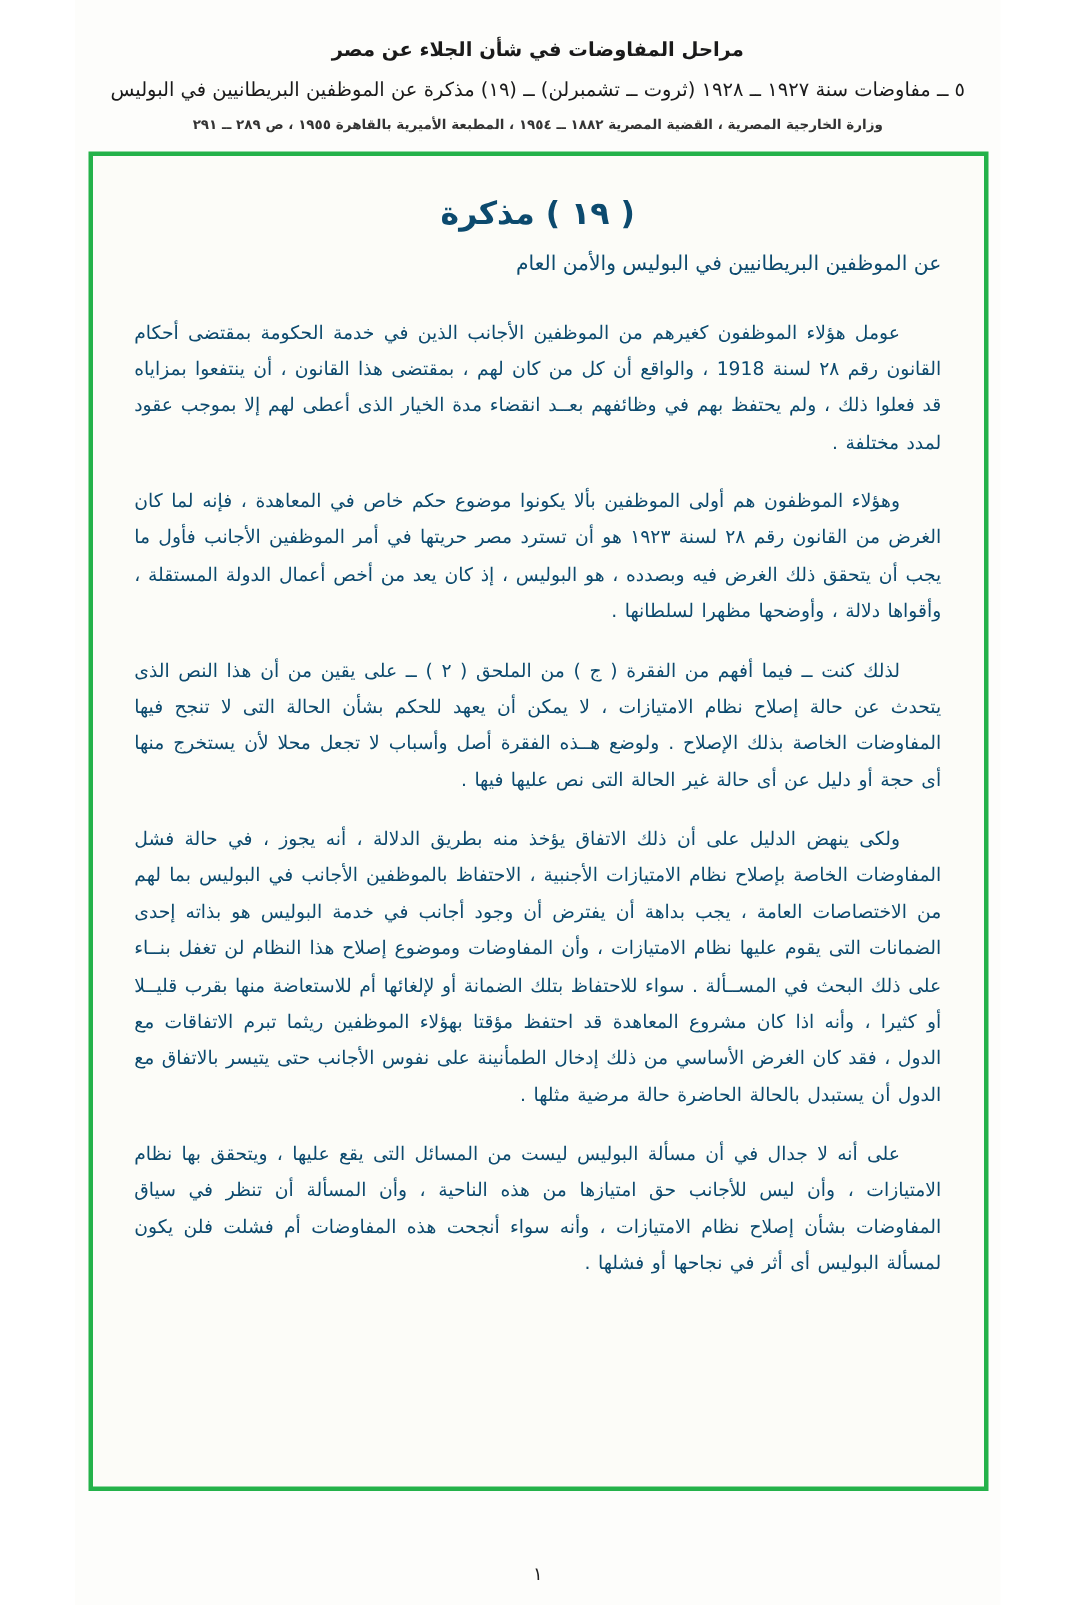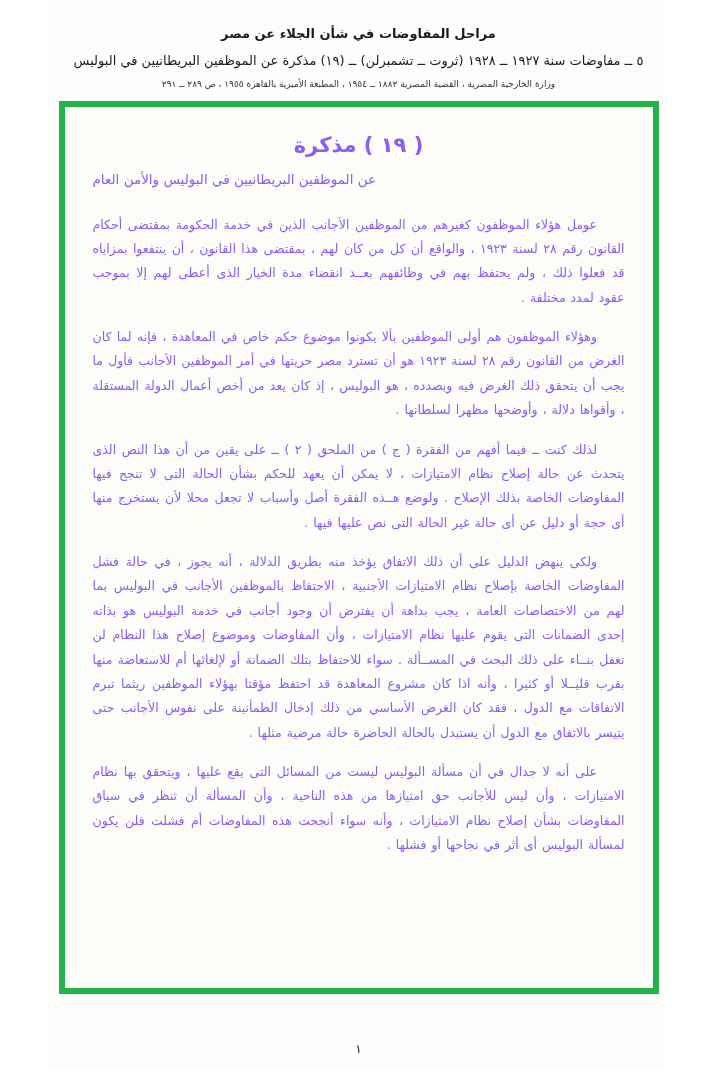--- a/index.html
+++ b/index.html
@@ -28,43 +28,43 @@
     margin: 0 0 10px 0;
   }
   .header-line-2 {
     font-size: 13px;
     font-weight: normal;
     margin: 0 14px 8px 14px;
     line-height: 1.5;
   }
   .header-line-3 {
     font-size: 9px;
-    font-weight: normal;
+    font-weight: bold;
     color: #333;
     margin: 0 14px 0 14px;
   }
   .document-frame {
     box-sizing: border-box;
     width: 600px;
     min-height: 893px;
     margin: 12px auto 0 auto;
-    border: 6px solid #737373;
+    border: 3px solid #737373;
     background: #fcfcf8;
     padding: 22px 28px 18px 28px;
-    color: #8b5cf6;
+    color: #0c4a6e;
   }
   .doc-title {
     text-align: center;
     font-size: 21px;
     font-weight: bold;
     margin: 4px 0 14px 0;
     letter-spacing: 1px;
   }
   .doc-subtitle {
-    text-align: left;
+    text-align: right;
     font-size: 13.5px;
     margin: 0 0 26px 0;
   }
   .doc-body p {
     font-size: 12.5px;
     line-height: 1.95;
     text-align: justify;
     text-align-last: right;
     margin: 0 0 15px 0;
     text-indent: 2.2em;
@@ -89,21 +89,21 @@
     <p class="header-line-1">مراحل المفاوضات في شأن الجلاء عن مصر</p>
     <p class="header-line-2">٥ ــ مفاوضات سنة ١٩٢٧ ــ ١٩٢٨ (ثروت ــ تشمبرلن) ــ (١٩) مذكرة عن الموظفين البريطانيين في البوليس</p>
     <p class="header-line-3">وزارة الخارجية المصرية ، القضية المصرية ١٨٨٢ ــ ١٩٥٤ ، المطبعة الأميرية بالقاهرة ١٩٥٥ ، ص ٢٨٩ ــ ٢٩١</p>
   </div>
 
   <div class="document-frame" style="border-color: rgb(36, 178, 74);">
     <div class="doc-title">( ١٩ ) مذكرة</div>
     <div class="doc-subtitle">عن الموظفين البريطانيين في البوليس والأمن العام</div>
 
     <div class="doc-body">
-      <p>عومل هؤلاء الموظفون كغيرهم من الموظفين الأجانب الذين في خدمة الحكومة بمقتضى أحكام القانون رقم ٢٨ لسنة ١٩٢٣ ، والواقع أن كل من كان لهم ، بمقتضى هذا القانون ، أن ينتفعوا بمزاياه قد فعلوا ذلك ، ولم يحتفظ بهم في وظائفهم بعــد انقضاء مدة الخيار الذى أعطى لهم إلا بموجب عقود لمدد مختلفة .</p>
+      <p>عومل هؤلاء الموظفون كغيرهم من الموظفين الأجانب الذين في خدمة الحكومة بمقتضى أحكام القانون رقم ٢٨ لسنة 1918 ، والواقع أن كل من كان لهم ، بمقتضى هذا القانون ، أن ينتفعوا بمزاياه قد فعلوا ذلك ، ولم يحتفظ بهم في وظائفهم بعــد انقضاء مدة الخيار الذى أعطى لهم إلا بموجب عقود لمدد مختلفة .</p>
       <p>وهؤلاء الموظفون هم أولى الموظفين بألا يكونوا موضوع حكم خاص في المعاهدة ، فإنه لما كان الغرض من القانون رقم ٢٨ لسنة ١٩٢٣ هو أن تسترد مصر حريتها في أمر الموظفين الأجانب فأول ما يجب أن يتحقق ذلك الغرض فيه وبصدده ، هو البوليس ، إذ كان يعد من أخص أعمال الدولة المستقلة ، وأقواها دلالة ، وأوضحها مظهرا لسلطانها .</p>
       <p>لذلك كنت ــ فيما أفهم من الفقرة ( ج ) من الملحق ( ٢ ) ــ على يقين من أن هذا النص الذى يتحدث عن حالة إصلاح نظام الامتيازات ، لا يمكن أن يعهد للحكم بشأن الحالة التى لا تنجح فيها المفاوضات الخاصة بذلك الإصلاح . ولوضع هــذه الفقرة أصل وأسباب لا تجعل محلا لأن يستخرج منها أى حجة أو دليل عن أى حالة غير الحالة التى نص عليها فيها .</p>
       <p>ولكى ينهض الدليل على أن ذلك الاتفاق يؤخذ منه بطريق الدلالة ، أنه يجوز ، في حالة فشل المفاوضات الخاصة بإصلاح نظام الامتيازات الأجنبية ، الاحتفاظ بالموظفين الأجانب في البوليس بما لهم من الاختصاصات العامة ، يجب بداهة أن يفترض أن وجود أجانب في خدمة البوليس هو بذاته إحدى الضمانات التى يقوم عليها نظام الامتيازات ، وأن المفاوضات وموضوع إصلاح هذا النظام لن تغفل بنــاء على ذلك البحث في المســألة . سواء للاحتفاظ بتلك الضمانة أو لإلغائها أم للاستعاضة منها بقرب قليــلا أو كثيرا ، وأنه اذا كان مشروع المعاهدة قد احتفظ مؤقتا بهؤلاء الموظفين ريثما تبرم الاتفاقات مع الدول ، فقد كان الغرض الأساسي من ذلك إدخال الطمأنينة على نفوس الأجانب حتى يتيسر بالاتفاق مع الدول أن يستبدل بالحالة الحاضرة حالة مرضية مثلها .</p>
       <p>على أنه لا جدال في أن مسألة البوليس ليست من المسائل التى يقع عليها ، ويتحقق بها نظام الامتيازات ، وأن ليس للأجانب حق امتيازها من هذه الناحية ، وأن المسألة أن تنظر في سياق المفاوضات بشأن إصلاح نظام الامتيازات ، وأنه سواء أنجحت هذه المفاوضات أم فشلت فلن يكون لمسألة البوليس أى أثر في نجاحها أو فشلها .</p>
     </div>
   </div>
 
   <div class="page-number">١</div>
 
 </div>

